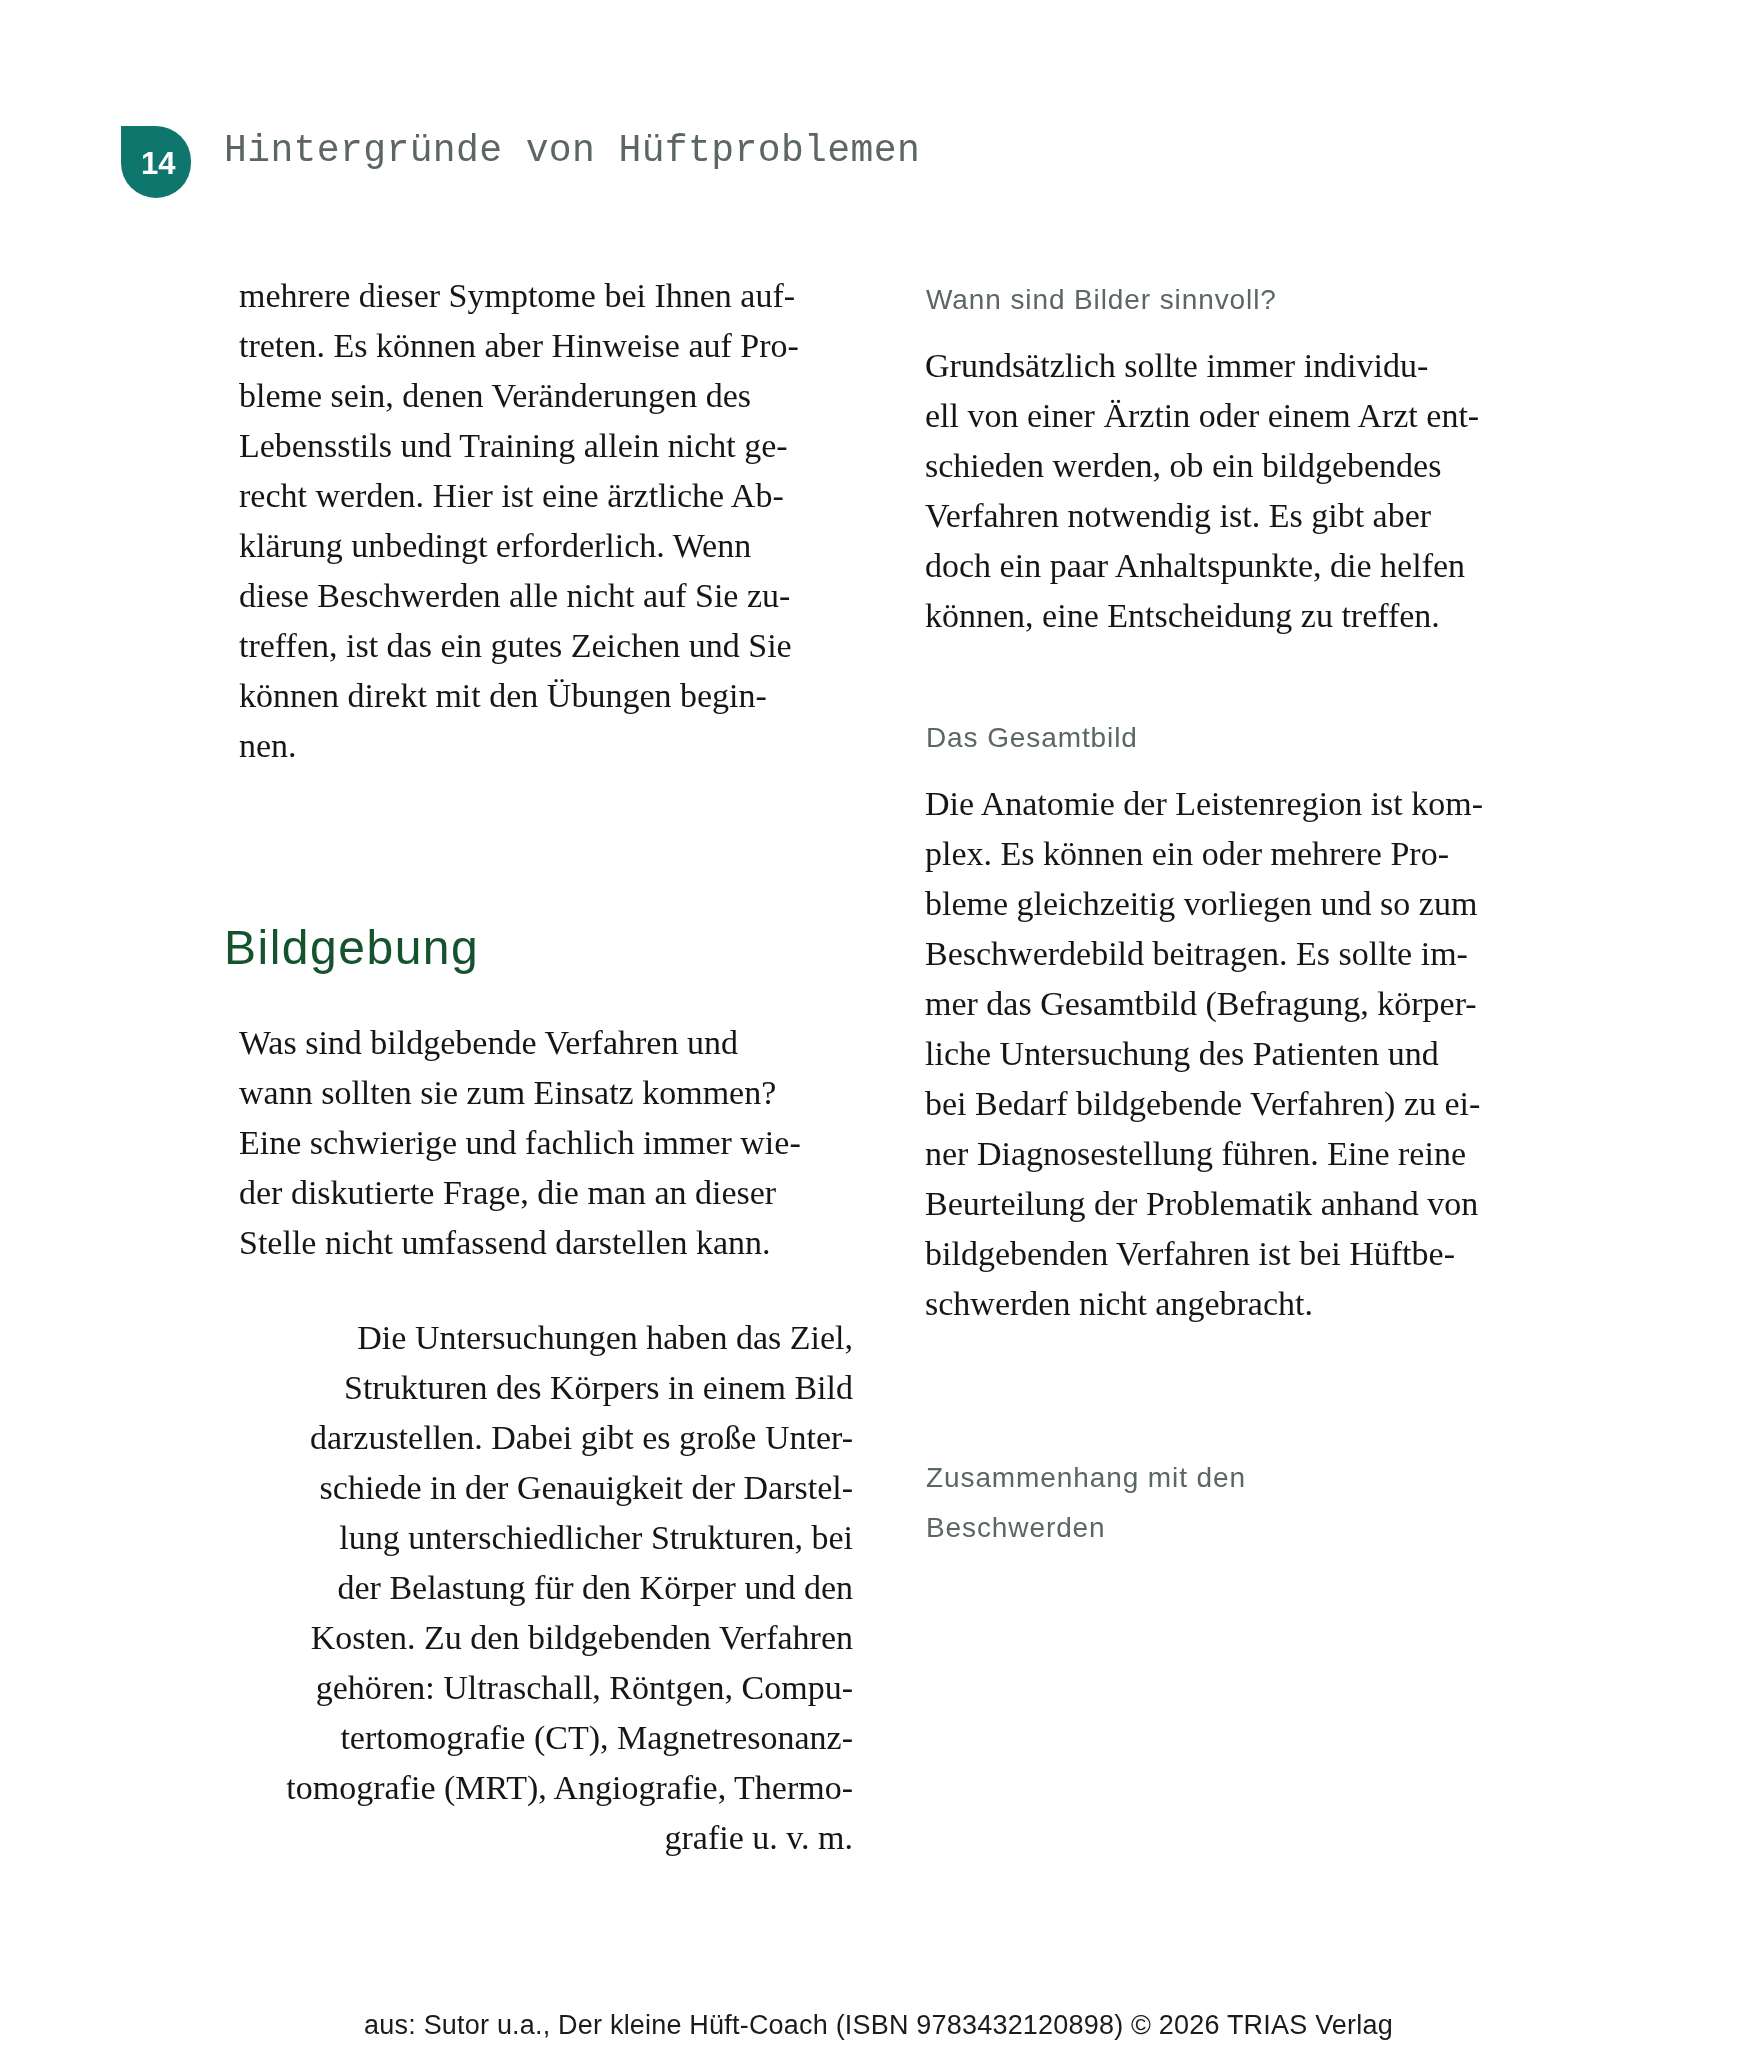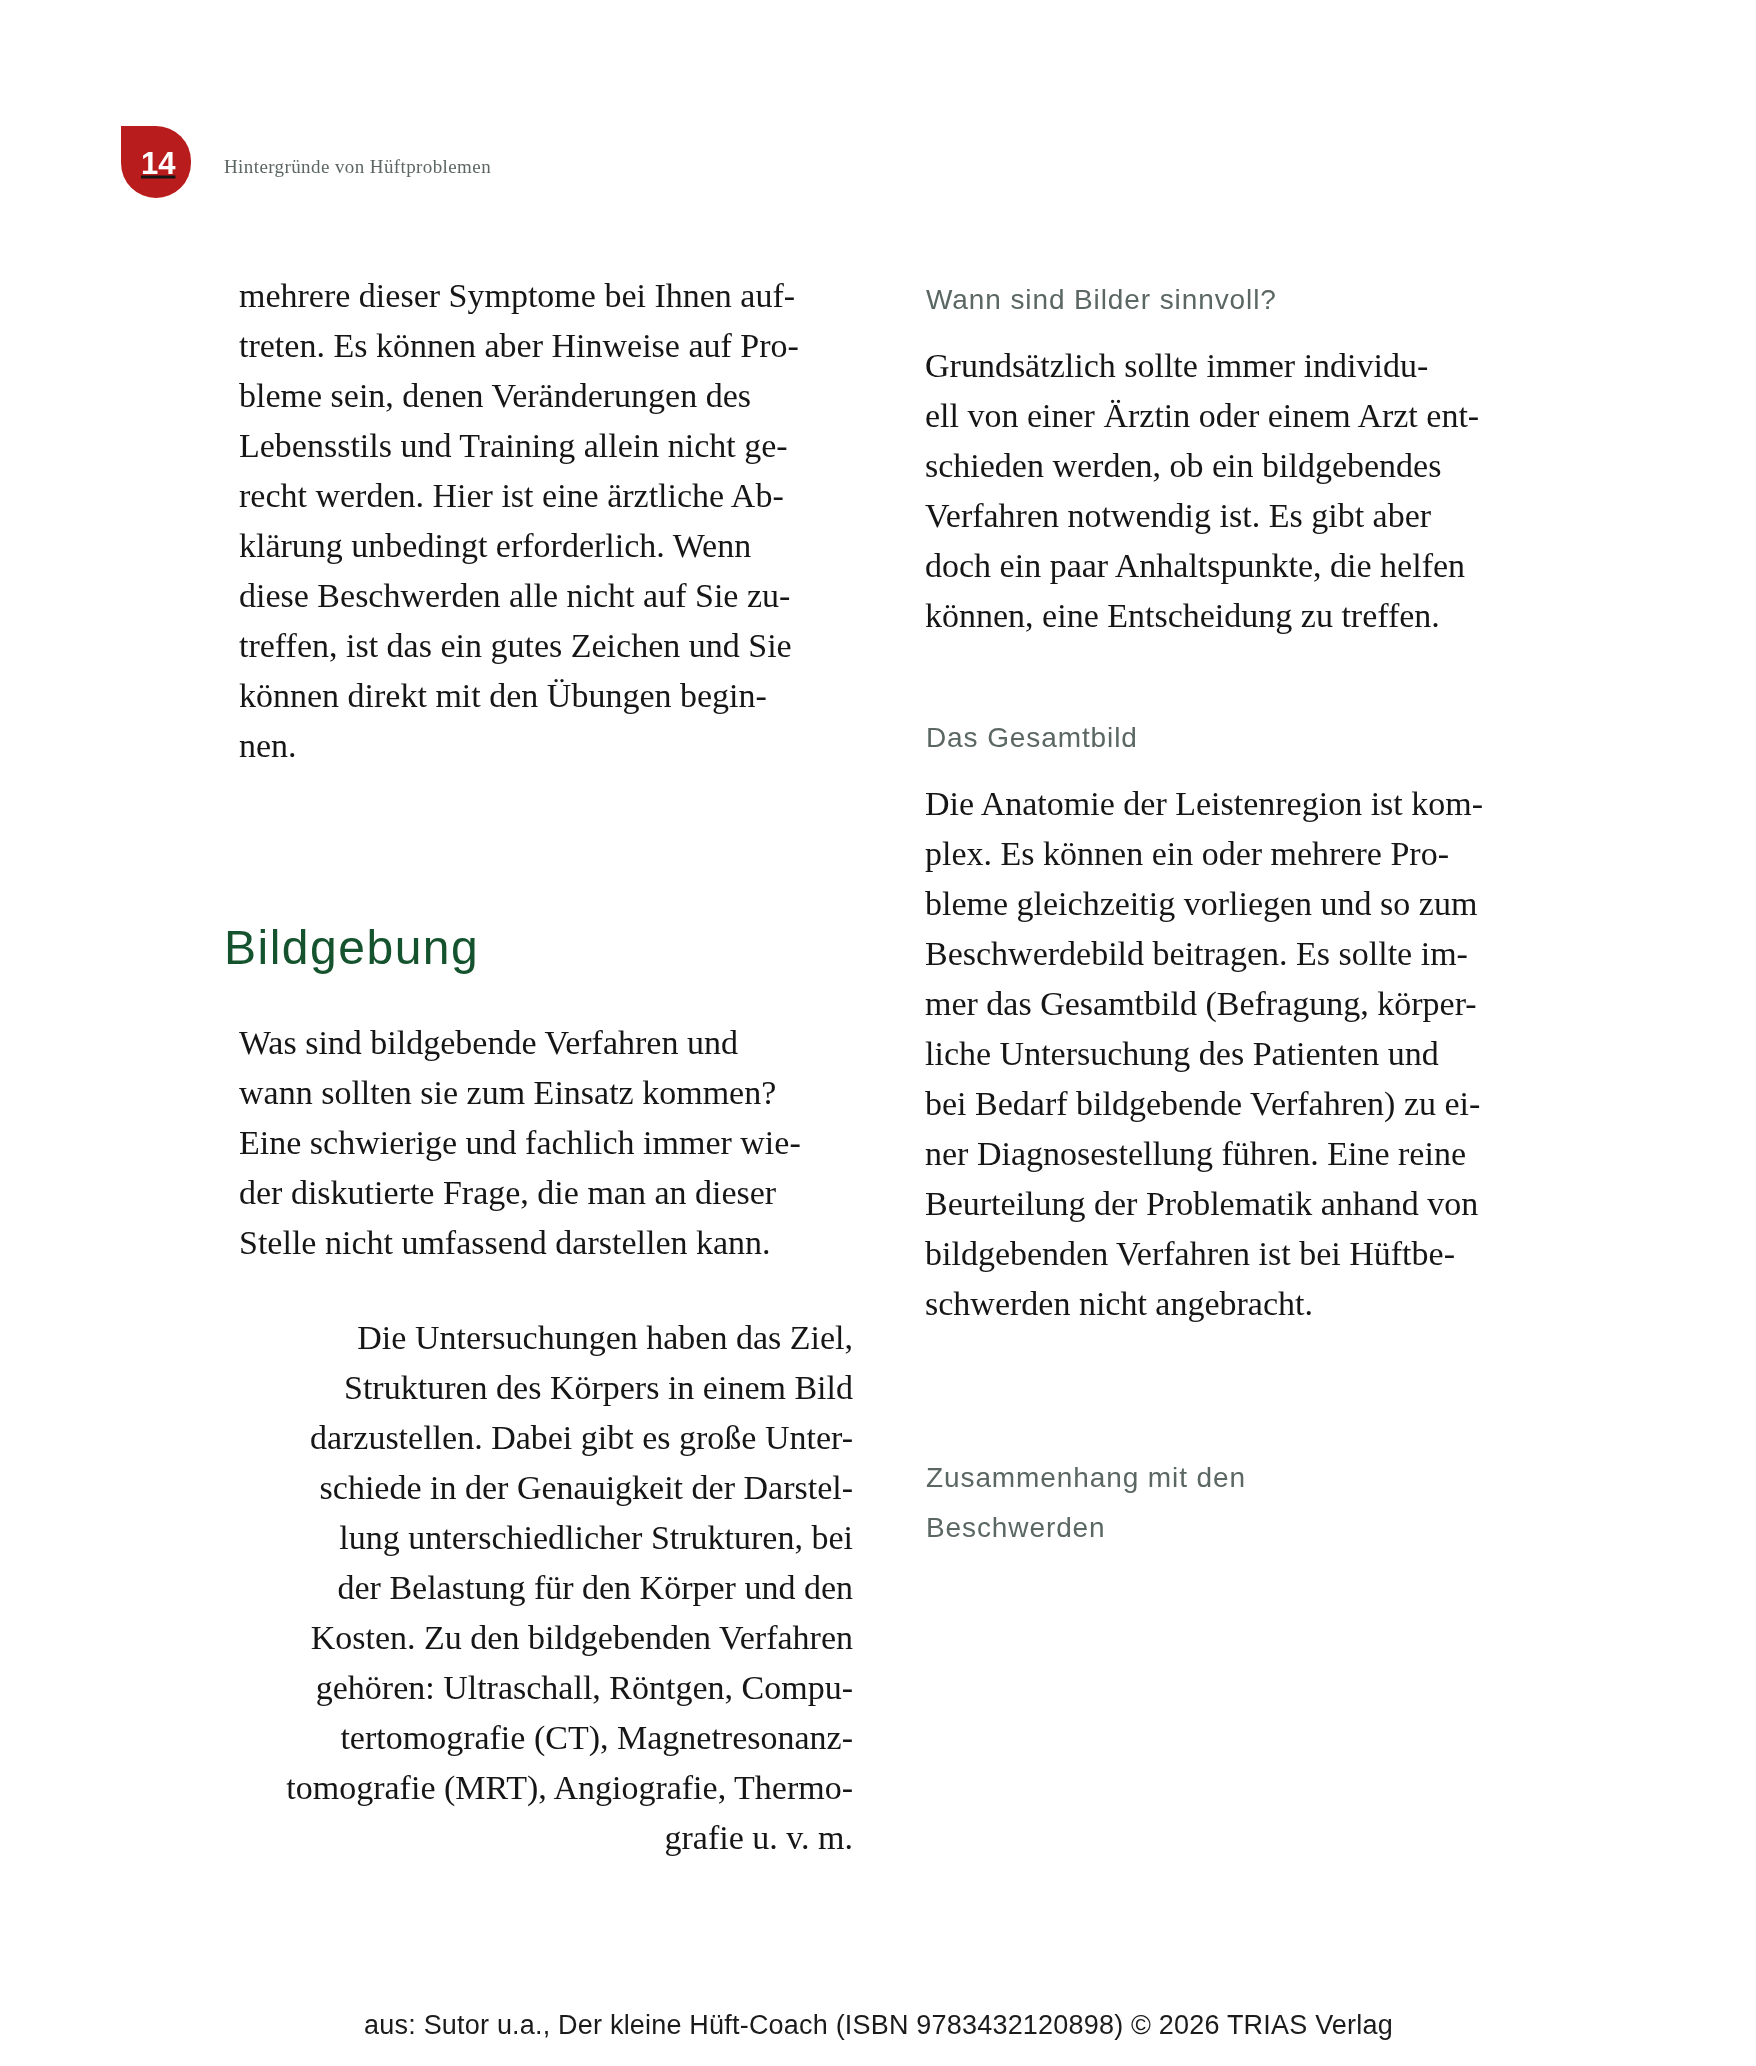--- a/index.html
+++ b/index.html
@@ -10,33 +10,33 @@
     color:#161616;
     position:relative;
     overflow:hidden;
   }
   .page{position:absolute;inset:0;background:#ffffff;}
 
   
   .badge{
     position:absolute;left:121px;top:126px;
     width:70px;height:72px;
-    background:#b91c1c;
+    background:#0f766e;
     border-radius:0 35px 35px 35px;
-    display:flex;align-items:center;justify-content:center;text-decoration:underline;
+    display:flex;align-items:center;justify-content:center;
   }
   .badge span{
     font-family:"Liberation Sans", sans-serif;
     font-weight:bold;font-size:31px;color:#ffffff;
     transform:translate(2.2px,1.5px);
   }
   .chapter-title{
-    position:absolute;left:224px;top:149px;
-    font-family:Liberation Serif, serif;
-    font-size:19px;line-height:35px;
+    position:absolute;left:224px;top:133px;
+    font-family:Liberation Mono, monospace;
+    font-size:38px;line-height:35px;
     letter-spacing:0.4px;
     color:#5c6662;
   }
 
   
   .col{position:absolute;top:256px;width:644px;}
   .col-left{left:224px;}
   .col-right{left:910px;}
 
   p.body{

